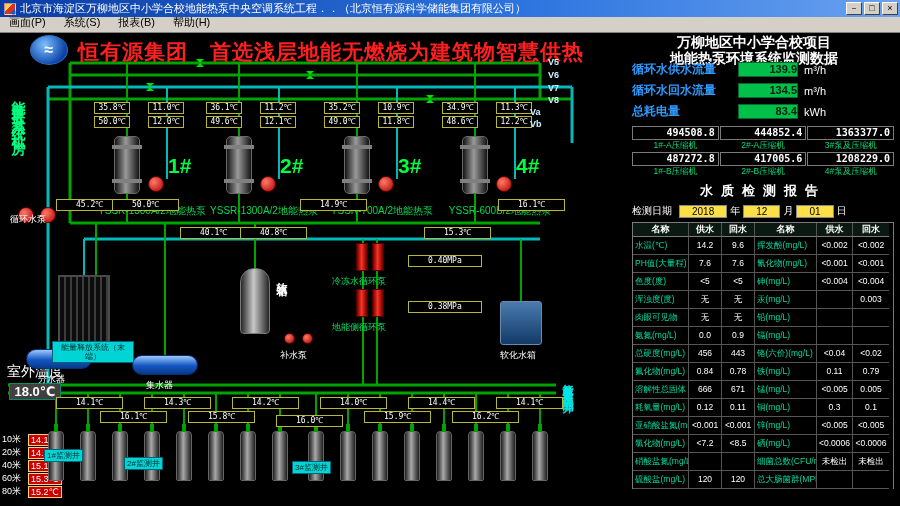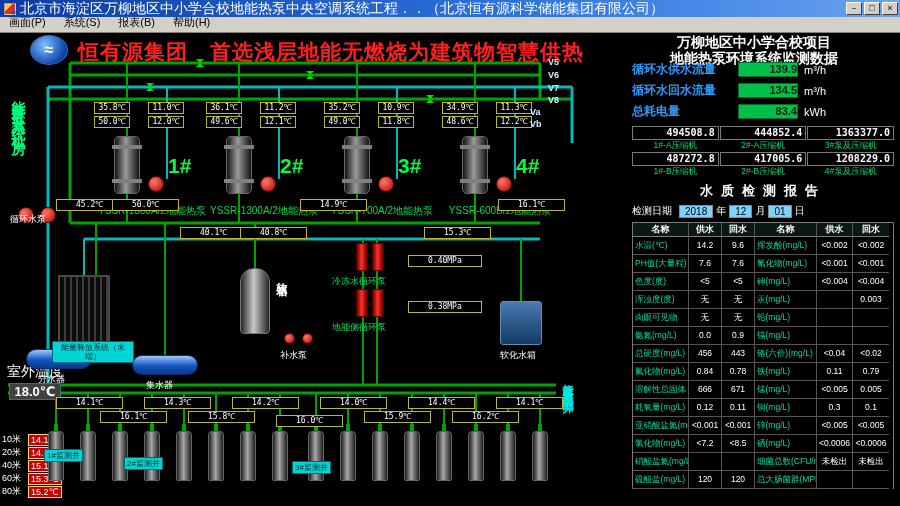--- a/index.html
+++ b/index.html
@@ -2,21 +2,21 @@
 <html><head>
 <meta charset="utf-8">
 <style>
 *{box-sizing:border-box;margin:0;padding:0}
 html,body{width:900px;height:506px;overflow:hidden}
 body{background:#000;font-family:"Liberation Sans","DejaVu Sans",sans-serif}
 .win{position:relative;width:900px;height:506px;background:#000}
 
 .titlebar{position:absolute;left:0;top:0;width:100%;height:17px;background:linear-gradient(90deg,#0a3ca4,#2f76e0 60%,#6aa2ef);display:flex;align-items:center;padding:0 2px;color:#fff;z-index:30}
 .app-ico{width:12px;height:12px;margin:0 4px 0 2px;background:linear-gradient(135deg,#ffd24a 0 40%,#e03020 40% 75%,#1a5ac8 75%);border:1px solid rgba(255,255,255,.4);flex:none}
-.title-text{font-size:14px;white-space:nowrap;overflow:hidden;flex:1}
+.title-text{font-size:11px;white-space:nowrap;overflow:hidden;flex:1}
 .winbtns{display:flex;gap:2px;flex:none}
 .wbtn{width:16px;height:13px;font-size:9px;line-height:10px;background:#d4d0c8;border:1px solid;border-color:#fff #404040 #404040 #fff;color:#000;text-align:center;cursor:default}
 
 .menubar{position:absolute;left:0;top:17px;width:100%;height:16px;background:#d4d0c8;border-bottom:1px solid #808080;display:flex;align-items:center;font-size:11px;color:#000;z-index:30}
 .menu-item{padding:0 9px;height:19px;line-height:15px}
 
 .canvas{position:absolute;left:0;top:33px;width:900px;height:473px;background:#000;overflow:hidden}
 .pipes{position:absolute;left:0;top:0}
 .pg line{stroke:#00a300;stroke-width:3}
 .pc line{stroke:#00b9b9;stroke-width:3}
@@ -32,21 +32,21 @@
 .metric-row{display:flex;align-items:center;height:21px;gap:6px}
 .m-label{color:#2e9bff;font-weight:bold;font-size:12px;width:100px;white-space:nowrap}
 .m-value{background:#00c04a;border:1px solid #056a2c;color:#03220f;font-weight:bold;font-size:11px;width:60px;text-align:right;height:15px;line-height:13px}
 .m-unit{color:#fff;font-size:11px}
 .energy-grid{display:grid;grid-template-columns:repeat(3,1fr);gap:1px 1px;margin-top:4px}
 .e-value{background:#000;border:1px solid #7a7a7a;color:#fff;font-size:10px;font-weight:bold;text-align:right;padding:0 3px;height:14px;line-height:12px;font-family:"DejaVu Sans Mono",monospace}
 .e-label{color:#00e07a;font-size:8.5px;text-align:center;height:11px;line-height:11px;white-space:nowrap;overflow:hidden}
 .report-title{color:#fff;font-weight:bold;font-size:13px;letter-spacing:8px;text-align:center;margin-top:5px}
 .date-row{display:flex;align-items:center;gap:3px;margin-top:4px;font-size:10px;color:#fff}
 .date-label{margin-right:4px}
-.date-box{background:#7dd3fc;color:#000;border:1px solid #888;padding:0 5px;height:13px;line-height:12px;font-size:10px}
+.date-box{background:#fde047;color:#000;border:1px solid #888;padding:0 12px;height:13px;line-height:12px;font-size:10px}
 .wq-table{margin-top:4px;border:1px solid #7a7a7a;border-bottom:none}
 .t-head,.trow{display:grid;grid-template-columns:56px 33px 33px 62px 36px 36px}
 .th{font-size:9px;font-weight:bold;color:#fff;text-align:center;height:14px;line-height:13px;border-right:1px solid #555;border-bottom:1px solid #7a7a7a;background:#0a1a12}
 .th:last-child{border-right:none}
 .tc{border-right:1px solid #555;border-bottom:1px solid #555;font-size:8.5px;height:18px;line-height:17px;overflow:hidden;white-space:nowrap}
 .tc:last-child{border-right:none}
 .tc.name{color:#00dca0;padding-left:2px}
 .tc.val{color:#fff;text-align:center}
 
 .sys-left{position:absolute;left:10px;top:56px;writing-mode:vertical-rl;text-orientation:upright;color:#00ff7f;font-size:14px;font-weight:bold;letter-spacing:5px;white-space:nowrap}

